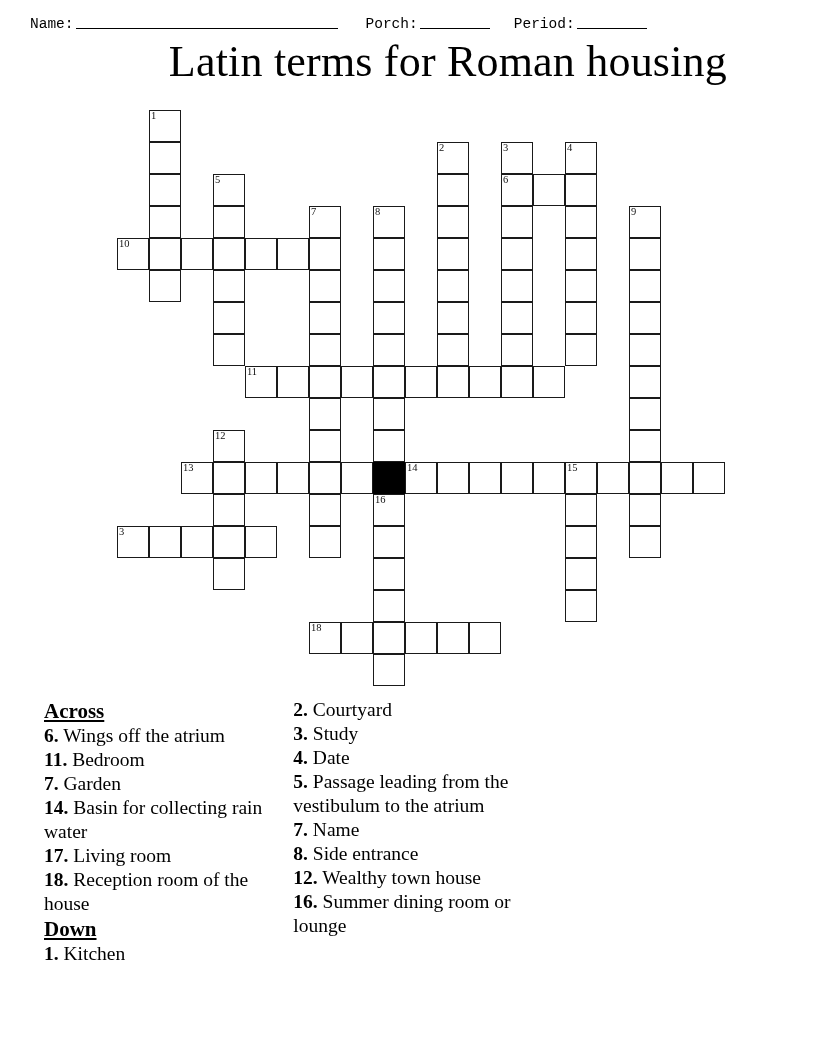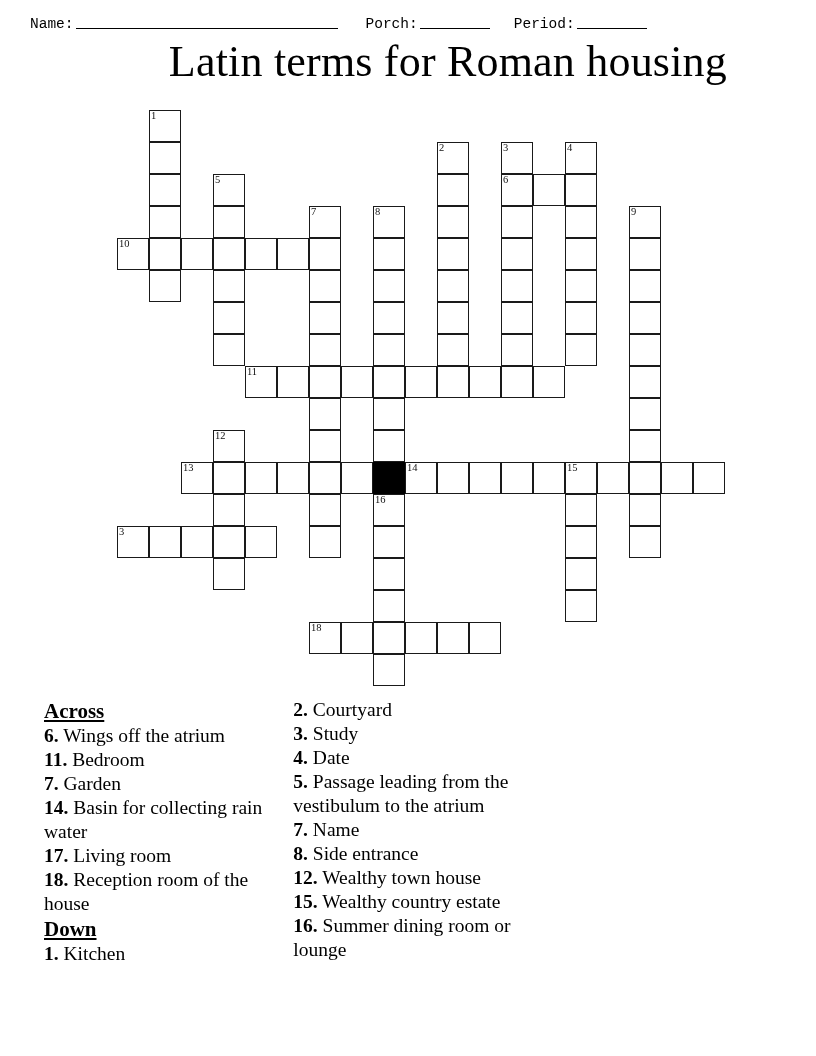--- a/index.html
+++ b/index.html
@@ -282,15 +282,14 @@
     <p class="clue"><span class="cnum">18.</span><span class="ctext"> Reception room of the house</span></p>
     <span class="sec-head">Down</span>
     <p class="clue"><span class="cnum">1.</span><span class="ctext"> Kitchen</span></p>
     <p class="clue"><span class="cnum">2.</span><span class="ctext"> Courtyard</span></p>
     <p class="clue"><span class="cnum">3.</span><span class="ctext"> Study</span></p>
     <p class="clue"><span class="cnum">4.</span><span class="ctext"> Date</span></p>
     <p class="clue"><span class="cnum">5.</span><span class="ctext"> Passage leading from the vestibulum to the atrium</span></p>
     <p class="clue"><span class="cnum">7.</span><span class="ctext"> Name</span></p>
     <p class="clue"><span class="cnum">8.</span><span class="ctext"> Side entrance</span></p>
     <p class="clue"><span class="cnum">12.</span><span class="ctext"> Wealthy town house</span></p>
-    <p class="clue"><span class="cnum">15.</span><span class="ctext"> Wealthy country estate</span></p>
     <p class="clue"><span class="cnum">16.</span><span class="ctext"> Summer dining room or lounge</span></p>
   </div>
 
 </body></html>

